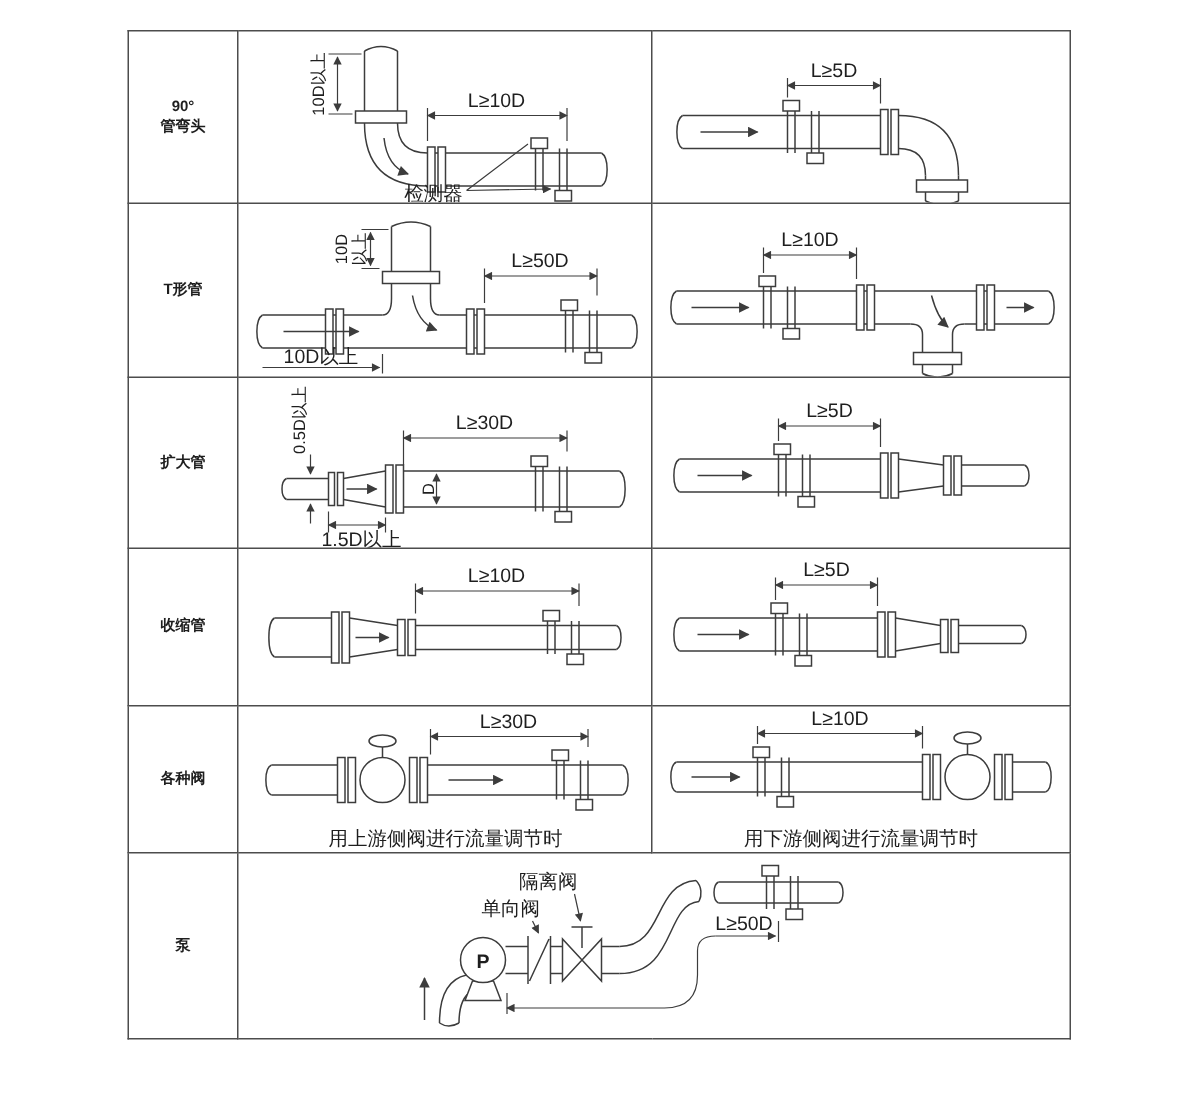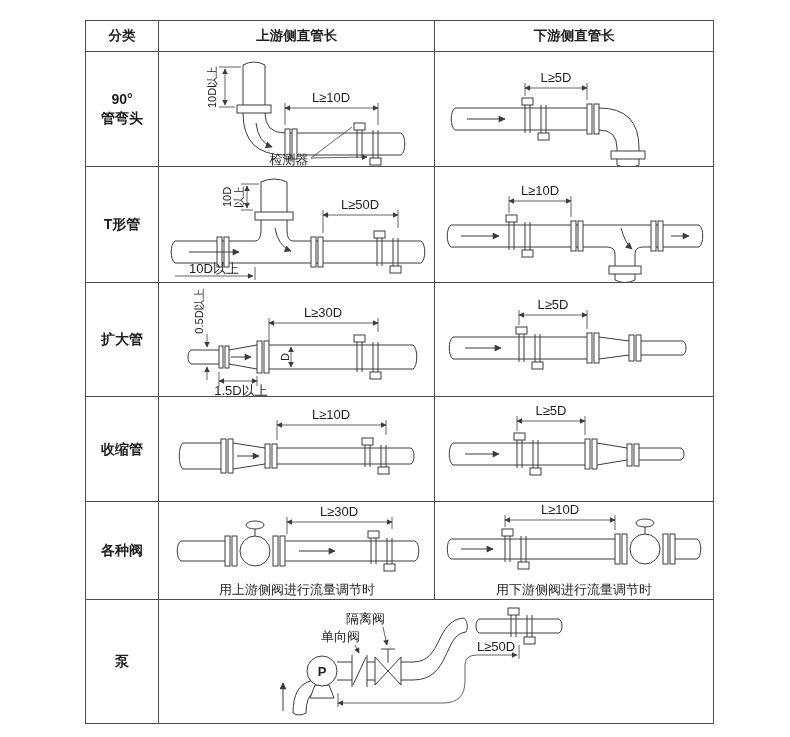--- a/index.html
+++ b/index.html
@@ -1,21 +1,21 @@
 <!DOCTYPE html>
 <html><head>
 <meta charset="utf-8">
 <style>
   html,body{margin:0;padding:0;background:#fff;}
   body{width:790px;height:737px;position:relative;font-family:"Liberation Sans","DejaVu Sans",sans-serif;color:#222;}
   #defs-svg{position:absolute;width:0;height:0;}
   table.spec{position:absolute;left:85px;top:20px;border-collapse:collapse;table-layout:fixed;}
   table.spec td{border:1px solid #4d4d4d;padding:0;vertical-align:middle;background:#fff;}
   td.hdr{text-align:center;font-size:13.5px;font-weight:bold;color:#1e1e1e;height:30px;}
-  td.rowlab{text-align:center;font-size:14px;font-weight:bold;color:#1e1e1e;line-height:1.35;}
+  td.rowlab{text-align:center;font-size:10px;font-weight:bold;color:#1e1e1e;line-height:1.35;}
   td.diag{vertical-align:top;}
   td.diag svg{display:block;}
   svg text{fill:#1e1e1e;font-family:"Liberation Sans","DejaVu Sans",sans-serif;}
   .dimtxt{font-size:13px;}
   .smalltxt{font-size:11px;}
   .captxt{font-size:13px;}
   .ptxt{font-size:13px;font-weight:bold;}
 </style>
 </head>
 <body>
@@ -29,25 +29,20 @@
 </svg>
 
 <table class="spec">
   <colgroup>
       <col style="width:73px">
       <col style="width:276px">
       <col style="width:278px">
     </colgroup>
 
   <tbody>
-      <tr>
-    <td class="hdr">分类</td>
-    <td class="hdr">上游侧直管长</td>
-    <td class="hdr">下游侧直管长</td>
-  </tr>
 
   <tr style="height:115px;">
     <td class="rowlab">
       <div>90°</div>
       <div>管弯头</div>
     </td>
     <td class="diag">
       <svg width="274" height="113" viewBox="0 0 274 113" fill="none" stroke="#3c3c3c" stroke-width="1">
         <path d="M84,12 V52 M106,12 V52"></path>
         <path d="M84,12 q11,-6 22,0"></path>

